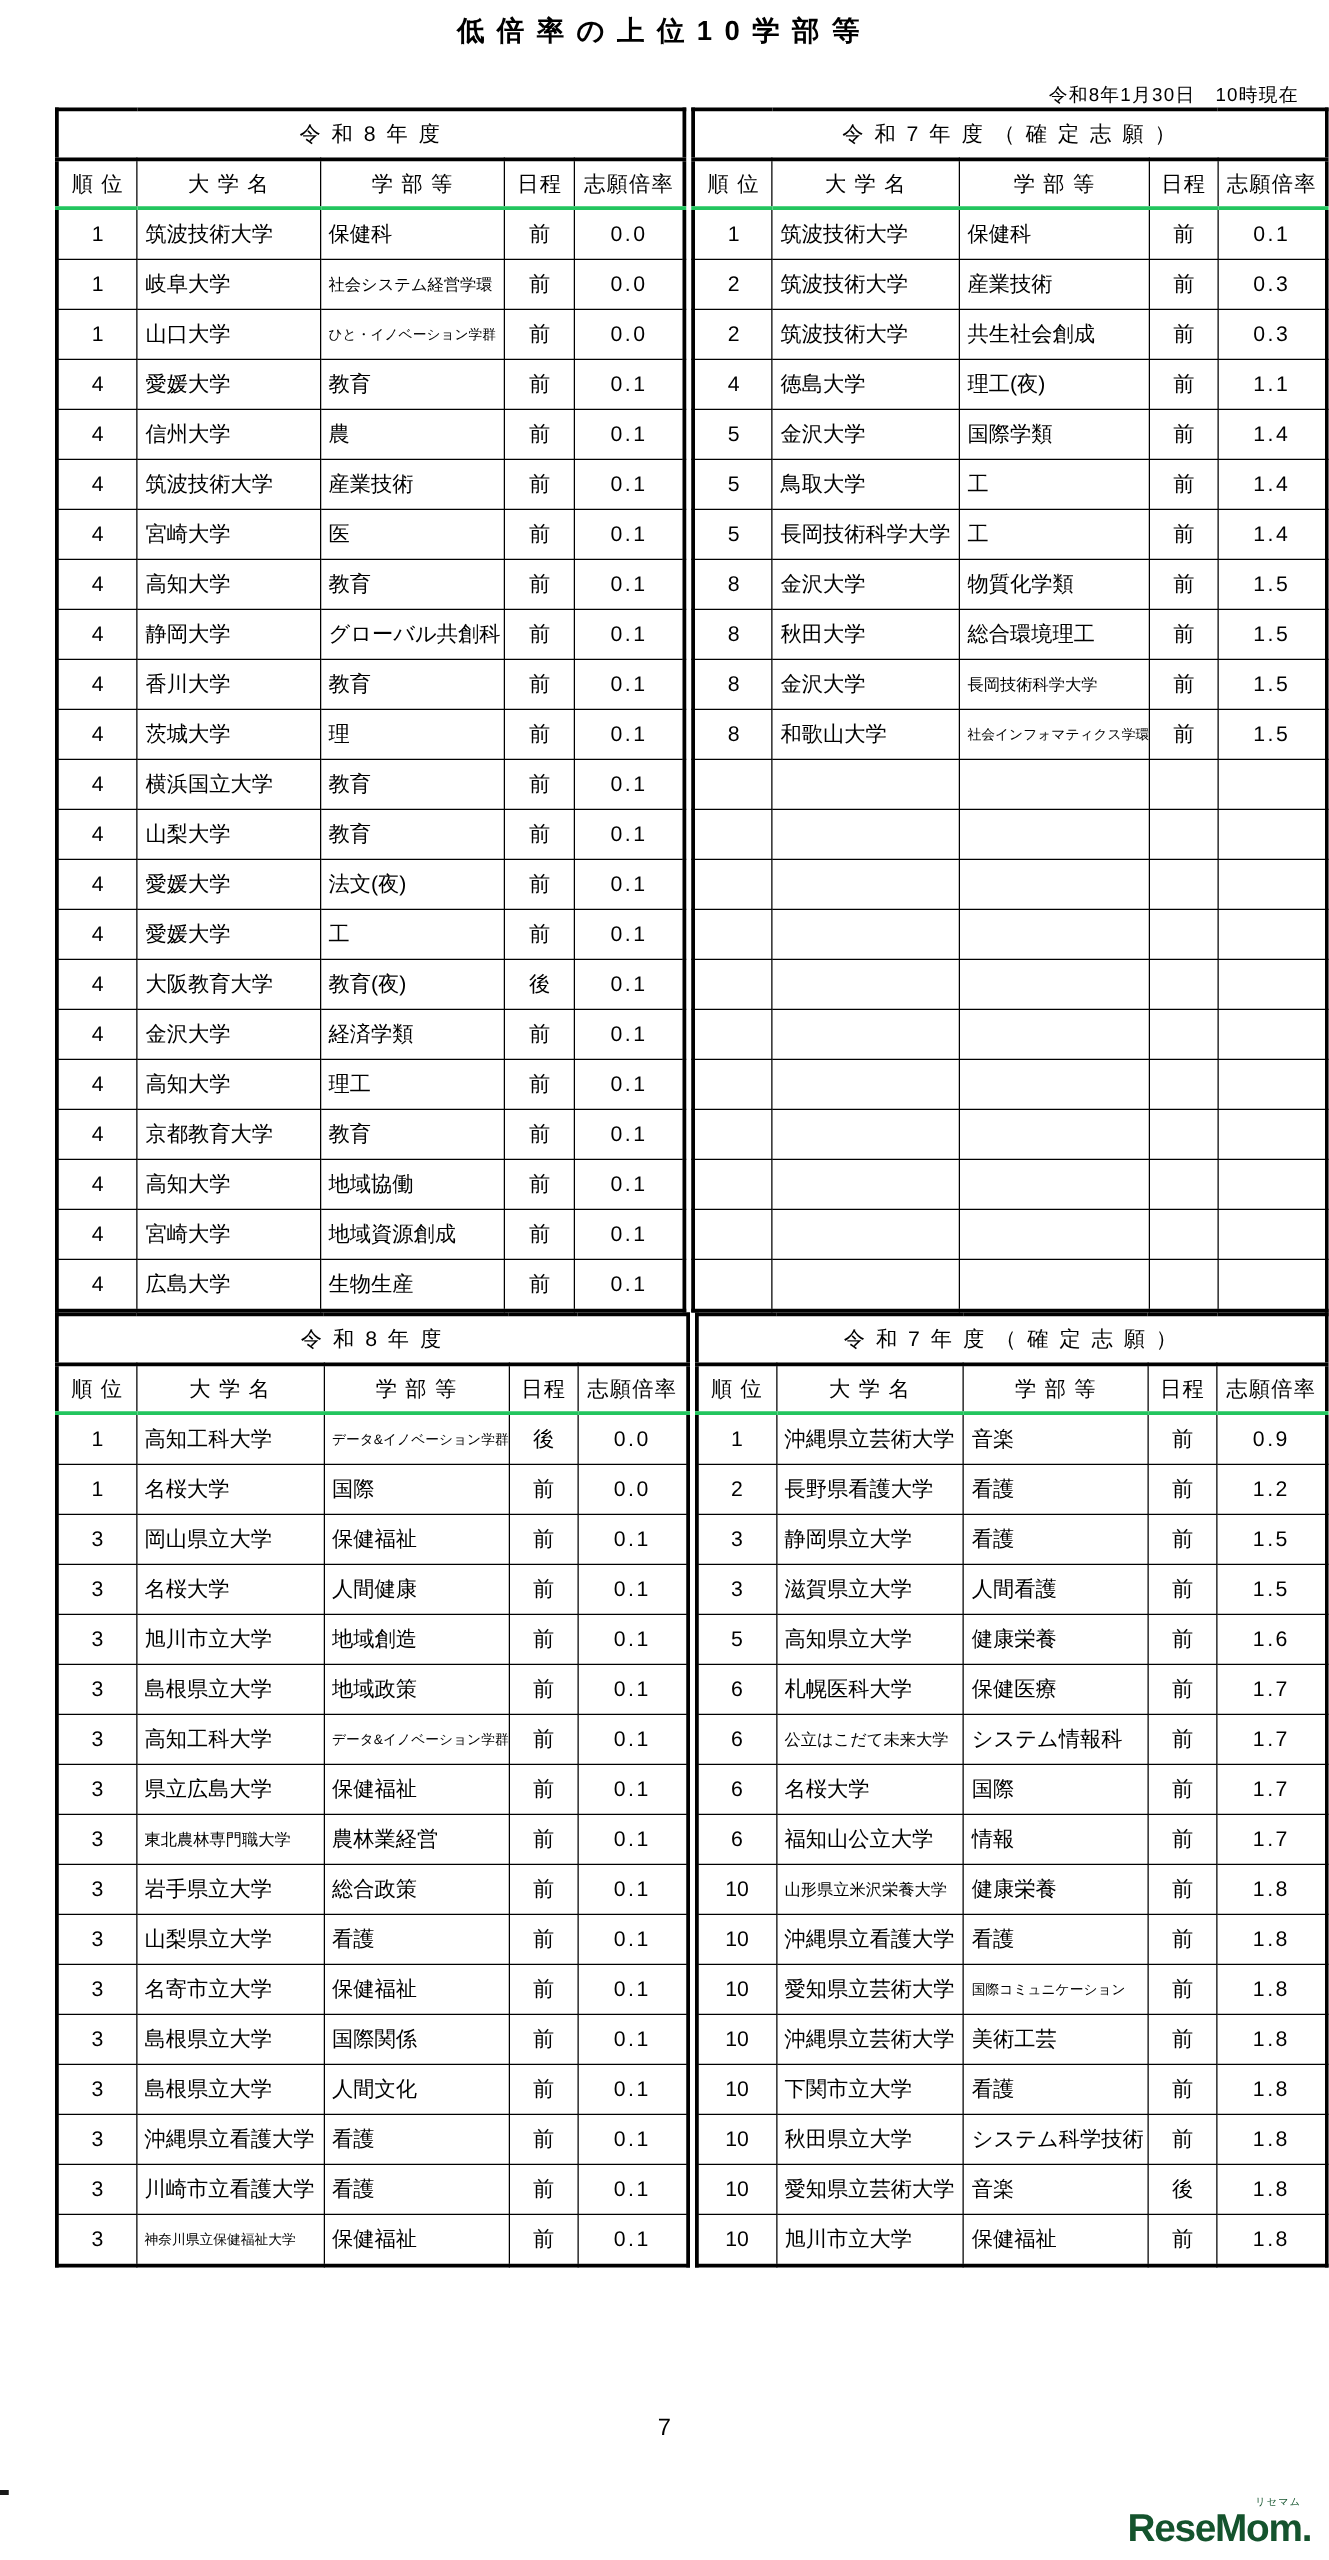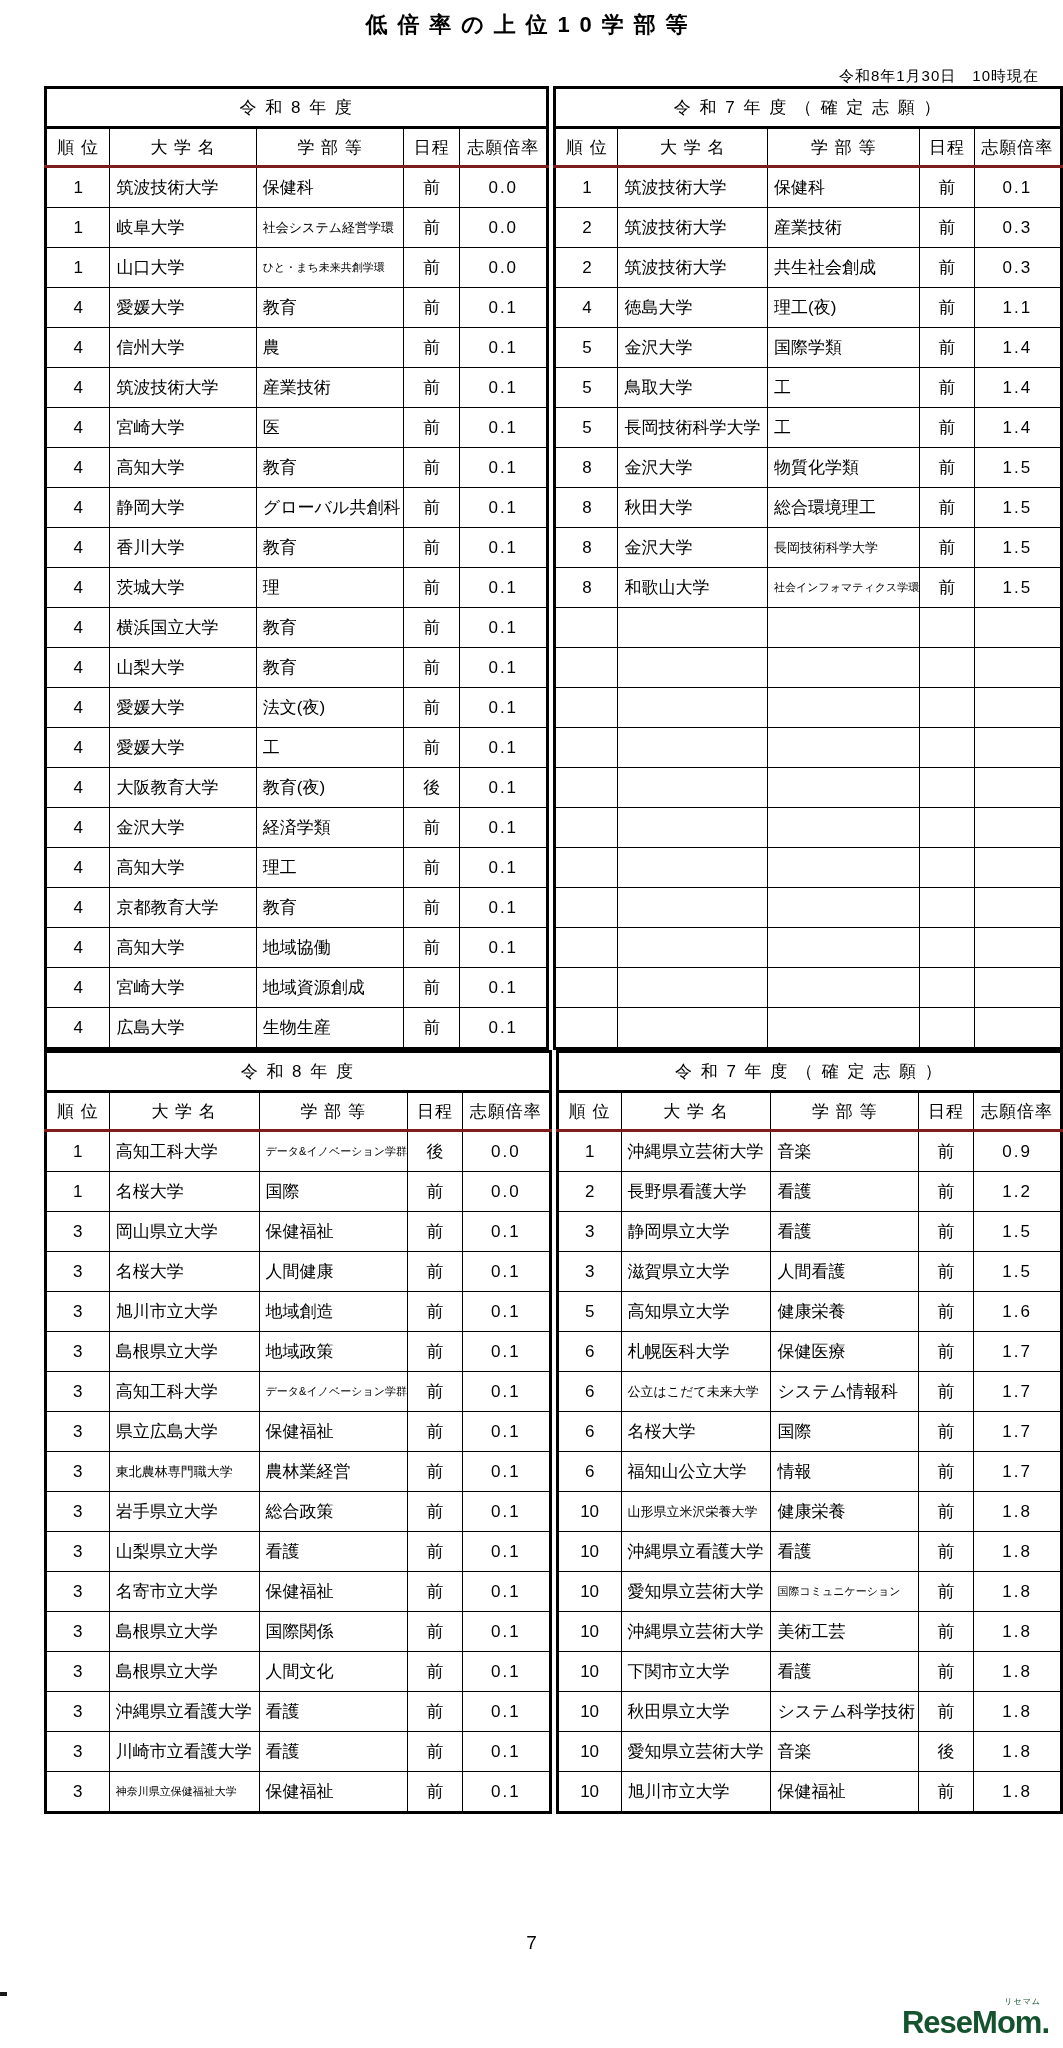--- a/index.html
+++ b/index.html
@@ -30,21 +30,21 @@
   table.half td, table.half th {
     border:1.5px solid #000; overflow:hidden; white-space:nowrap;
     font-weight:normal; padding:0;
   }
   tr.year-row td {
     height:37px; font-size:17px; text-align:center;
     border-bottom:3px solid #000; letter-spacing:2px;
   }
   tr.cols-row th {
     height:36px; font-size:17px; text-align:center;
-    border-bottom:3px solid #7f1d1d; letter-spacing:1px;
+    border-bottom:3px solid #22c55e; letter-spacing:1px;
   }
   tbody td { height:39px; font-size:17px; }
   tbody td.c { text-align:center; }
   tbody td.l { text-align:left; padding-left:6px; }
   tbody td.r { letter-spacing:2px; }
   tbody td.sm { font-size:13px; }
   tbody td.xs { font-size:11px; }
   .page-number { text-align:center; font-size:19px; margin-top:118px; }
   .logo { position:absolute; right:14px; bottom:10px; color:#14532d; text-align:right; }
   .logo-ruby { display:block; font-size:8px; letter-spacing:1px; margin:0 8px 0 0; }
@@ -90,21 +90,21 @@
           <tr>
             <td class="c">1</td>
             <td class="l">岐阜大学</td>
             <td class="l sm">社会システム経営学環</td>
             <td class="c">前</td>
             <td class="c r">0.0</td>
           </tr>
           <tr>
             <td class="c">1</td>
             <td class="l">山口大学</td>
-            <td class="l xs">ひと・まち未来共創学環</td>
+            <td class="l xs">ひと・イノベーション学群</td>
             <td class="c">前</td>
             <td class="c r">0.0</td>
           </tr>
           <tr>
             <td class="c">4</td>
             <td class="l">愛媛大学</td>
             <td class="l">教育</td>
             <td class="c">前</td>
             <td class="c r">0.1</td>
           </tr>

